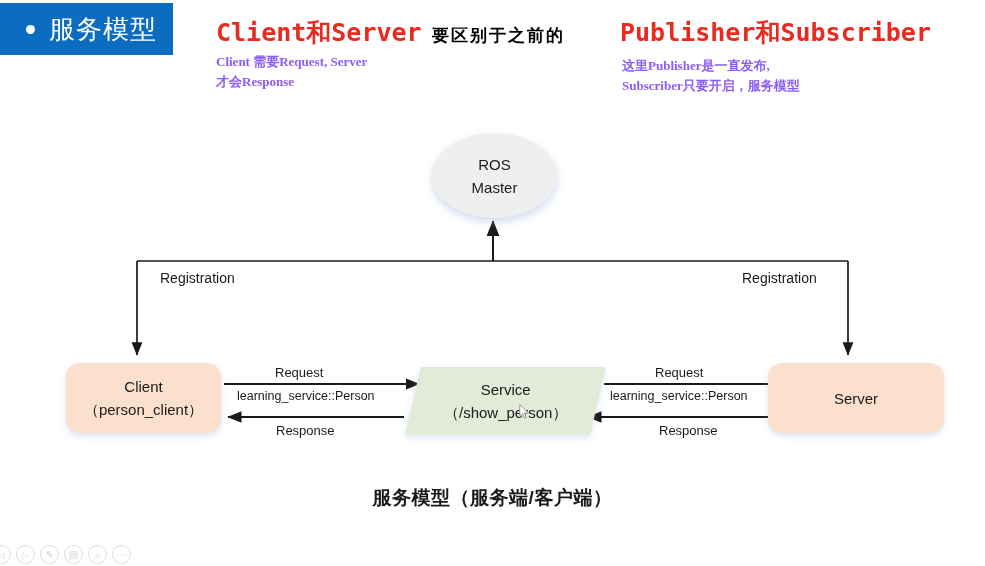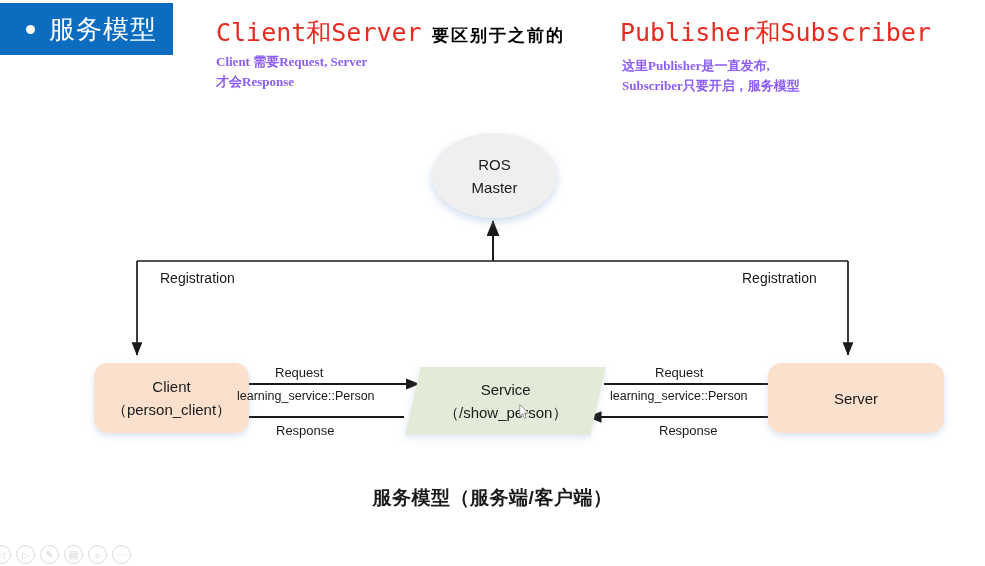--- a/index.html
+++ b/index.html
@@ -46,21 +46,21 @@
   }
 
   
   .anno {
     position: absolute;
     white-space: pre;
     font-family: "DejaVu Sans Mono", monospace;
   }
   .anno-head-red {
     font-size: 25px;
-    font-weight: normal;
+    font-weight: bold;
     color: #ea2a1f;
     letter-spacing: 0px;
     text-align: center;
   }
   .anno-head-purple {
     font-size: 17px;
     font-weight: bold;
     color: #000000;
     letter-spacing: 2px;
   }
@@ -100,21 +100,21 @@
     line-height: 23px;
     text-align: center;
   }
 
   .rounded-box {
     background: #fbe0cd;
     border-radius: 14px;
     box-shadow: 0 3px 7px rgba(140, 170, 210, 0.32);
   }
 
-  #node-client { left: 66px;  top: 363px; width: 155px; height: 70px; margin-left: 28px; }
+  #node-client { left: 66px;  top: 363px; width: 155px; height: 70px; }
   #node-server { left: 768px; top: 363px; width: 176px; height: 70px; }
 
   #node-service {
     left: 413px; top: 367px; width: 185px; height: 68px;
     background: #e2ebd8;
     transform: skewX(-13deg);
     box-shadow: 0 3px 7px rgba(140, 170, 210, 0.28);
   }
   #node-service .inner { transform: skewX(13deg); display: flex; flex-direction: column; align-items: center; }
 

